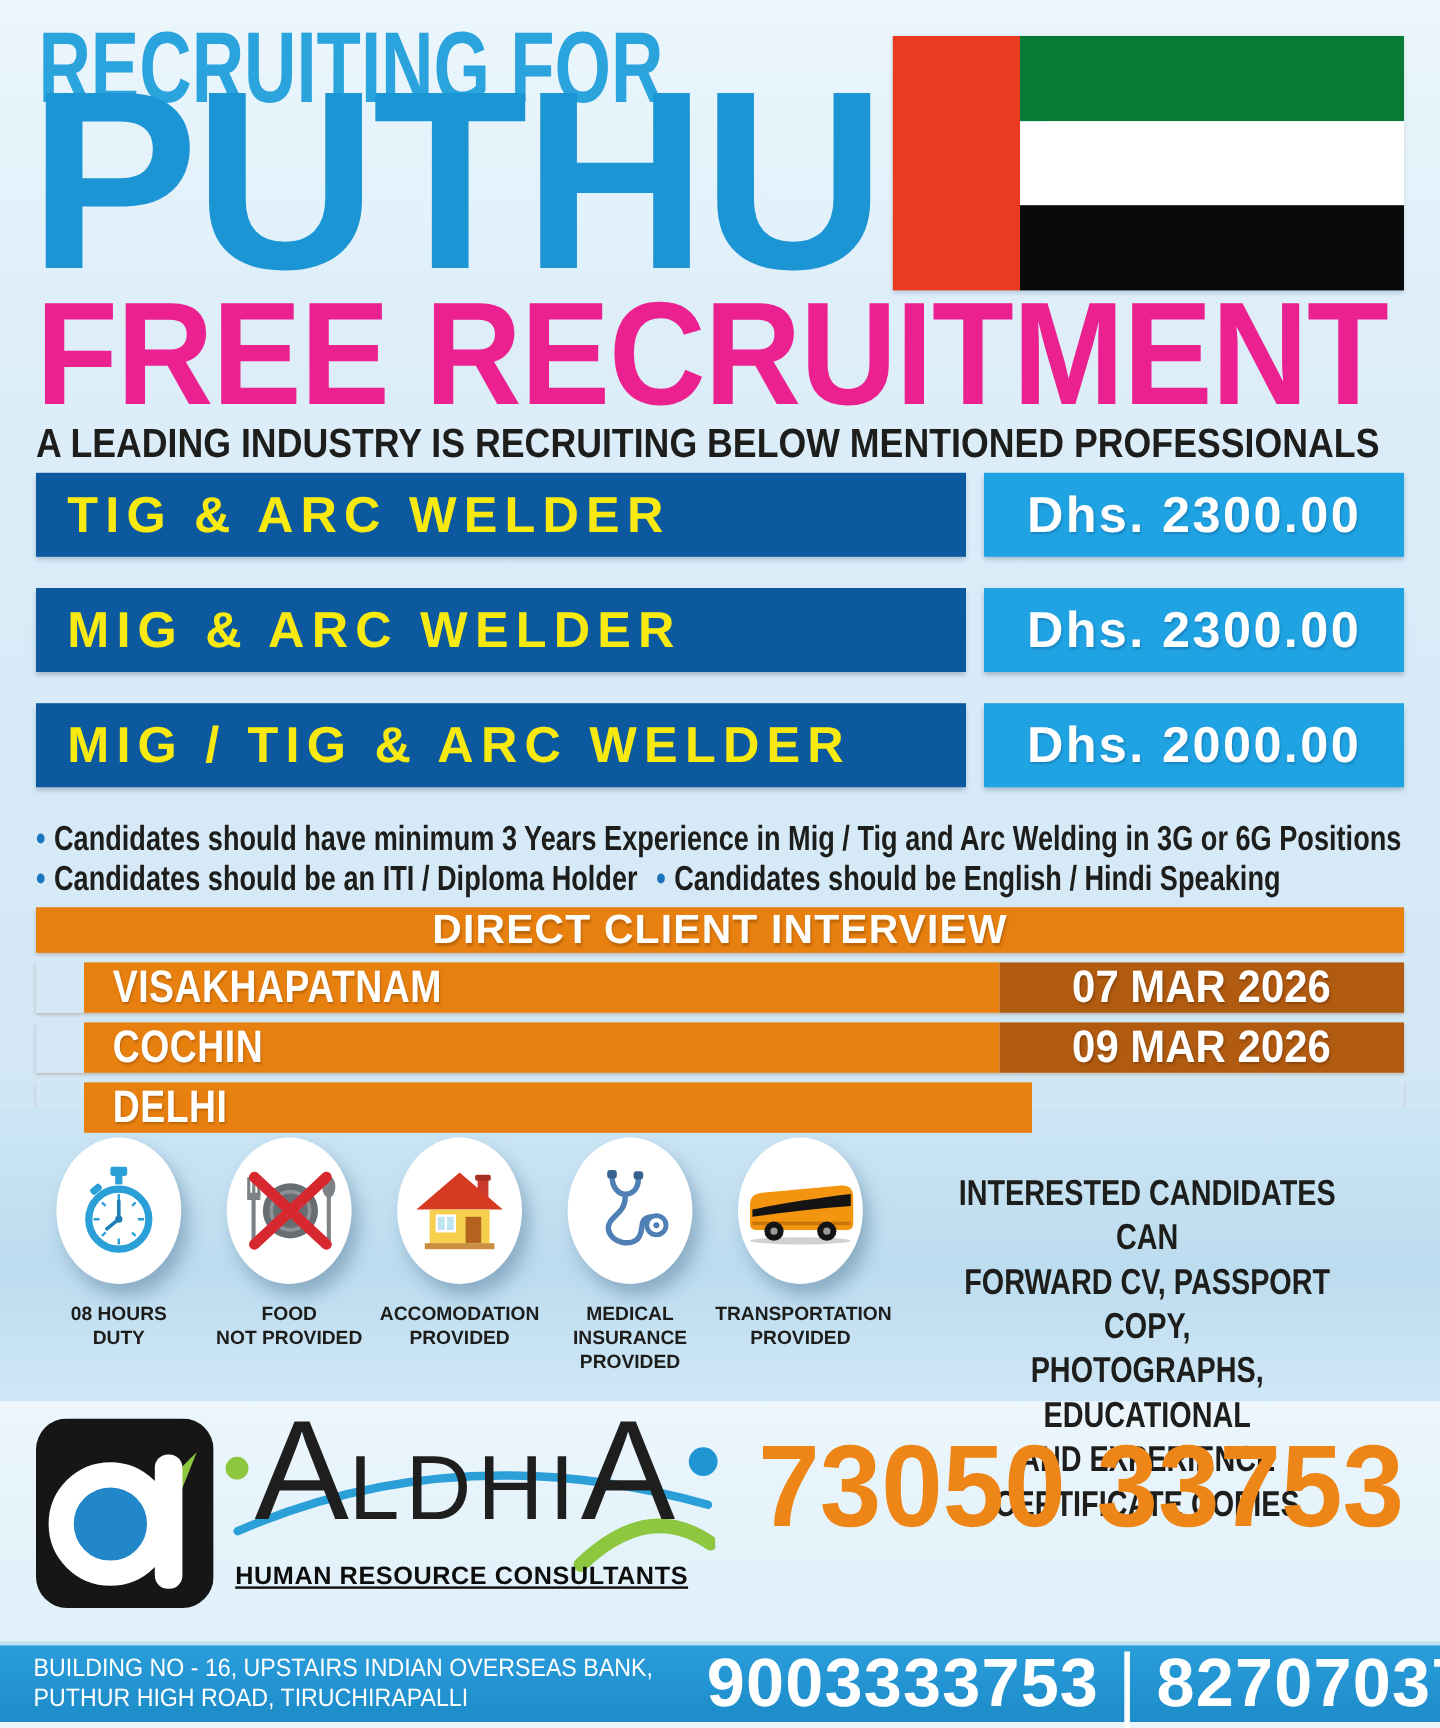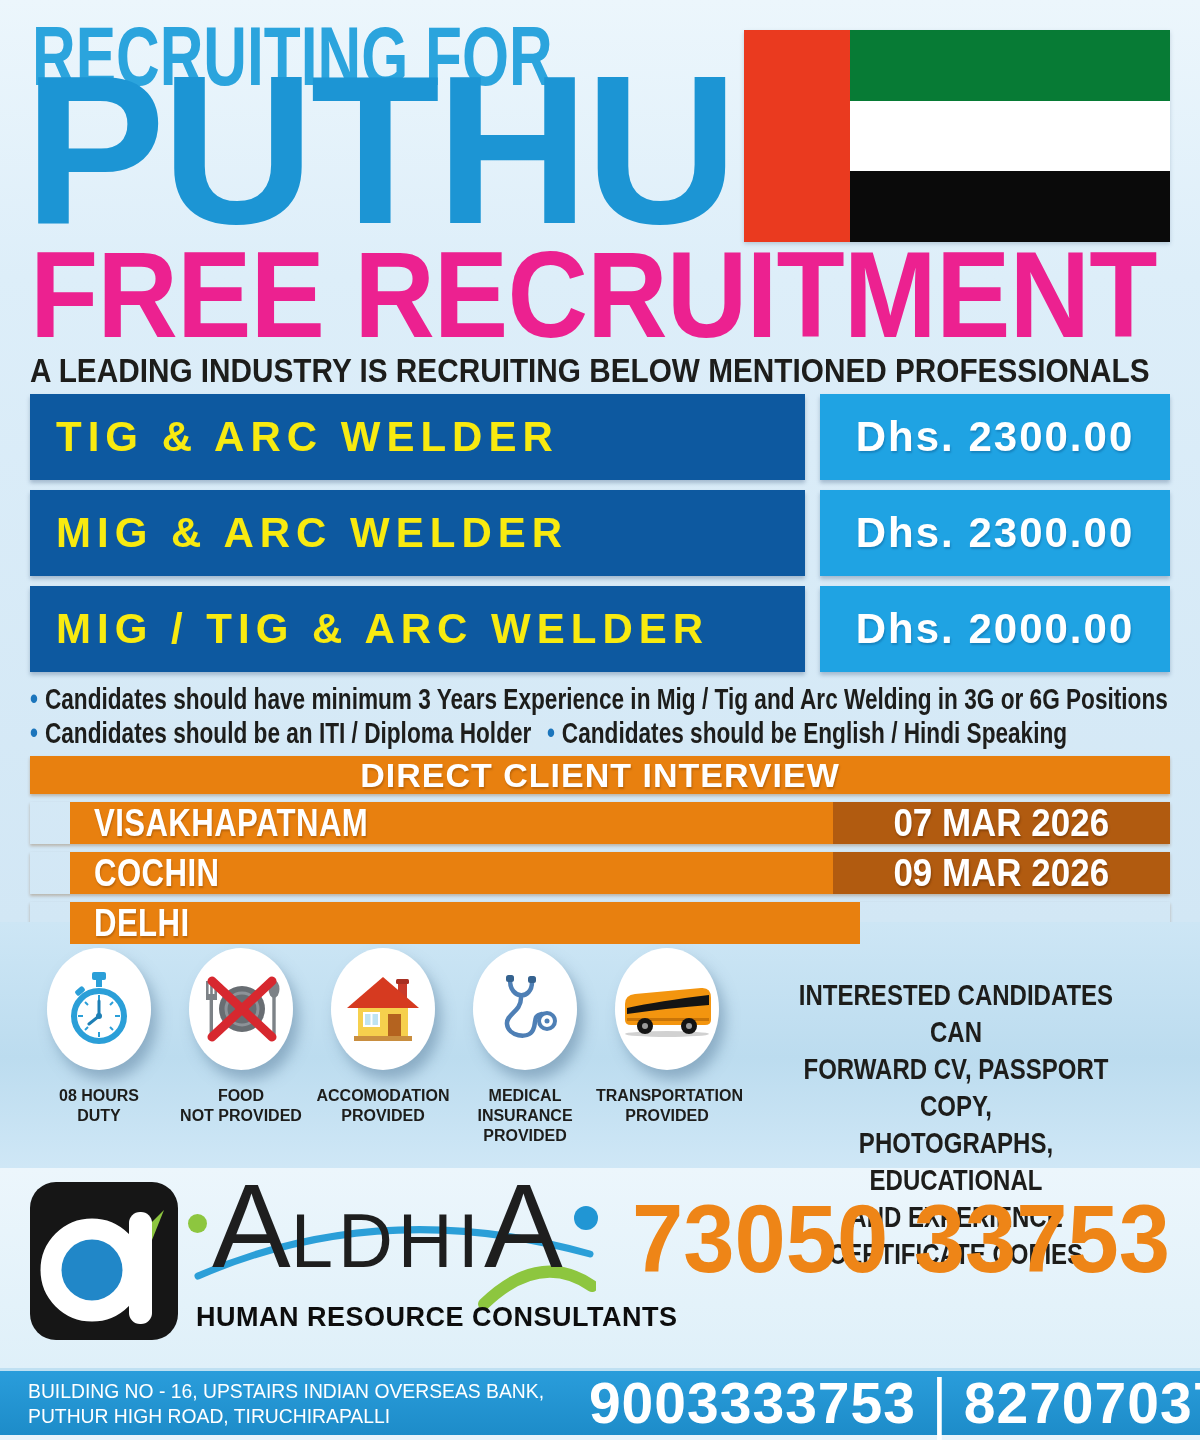--- a/index.html
+++ b/index.html
@@ -15,21 +15,21 @@
   .flag{position:absolute;left:714px;top:30px;width:426px;height:212px;box-shadow:0 2px 4px rgba(60,90,120,.25);}
   .flag-red{position:absolute;left:0;top:0;width:106px;height:212px;background:#ea3a1f;}
   .flag-stripes{position:absolute;left:106px;top:0;width:320px;height:212px;}
   .stripe{width:320px;height:70.6px;}
   .stripe.green{background:#077b35;}
   .stripe.white{background:#ffffff;}
   .stripe.black{background:#0a0a0a;}
   .free-heading{position:absolute;left:0;top:234px;font-size:122px;line-height:122px;font-weight:700;color:#ec2190;transform:scaleX(0.915);transform-origin:left top;white-space:nowrap;letter-spacing:-1px;}
   .tagline{position:absolute;left:0;top:350px;font-size:34px;line-height:40px;font-weight:700;color:#1d1d1b;transform:scaleX(0.875);transform-origin:left top;white-space:nowrap;}
 
-  .job-row{display:flex;height:86px;margin-bottom:10px;}
+  .job-row{display:flex;height:70px;margin-bottom:26px;}
   .job-title-cell{width:775px;box-sizing:border-box;background:#0d59a0;display:flex;align-items:center;padding-left:26px;box-shadow:0 3px 4px rgba(40,70,110,.3);}
   .job-title-cell span{font-size:42px;font-weight:700;color:#f8ea10;letter-spacing:6px;white-space:nowrap;}
   .job-gap{width:15px;}
   .job-salary-cell{width:350px;background:#1fa3e3;display:flex;align-items:center;justify-content:center;box-shadow:0 3px 4px rgba(40,70,110,.3);}
   .job-salary-cell span{font-size:42px;font-weight:700;color:#fff;letter-spacing:2px;text-shadow:1px 2px 2px rgba(0,60,110,.3);white-space:nowrap;}
 
   .reqs{margin-top:4px;}
   .req-line{font-size:29px;line-height:34px;font-weight:700;color:#1d1d1b;white-space:nowrap;transform:scaleX(0.78);transform-origin:left top;}
   .bullet{color:#1b75bc;margin-right:9px;}
   .req-sep{margin-left:20px;}
@@ -53,21 +53,21 @@
 
   
   .section3{height:200px;box-sizing:border-box;background:linear-gradient(180deg,#ecf6fc,#dff0f9);display:flex;padding:14px 30px 0 30px;}
   .wordmark{width:404px;height:164px;margin-left:14px;position:relative;}
   .wm-arcs{position:absolute;left:0;top:0;}
   .wm-letters{position:absolute;left:20px;top:0;white-space:nowrap;line-height:88px;color:#1e1e1e;}
   .wm-a{font-size:118px;font-weight:400;}
   .wm-mid{font-size:76px;font-weight:400;letter-spacing:5px;}
   .wm-dot-green{position:absolute;left:-4px;top:32px;width:19px;height:19px;border-radius:50%;background:#8dc63f;}
   .wm-dot-blue{position:absolute;right:-2px;top:24px;width:24px;height:24px;border-radius:50%;background:#2196d4;}
-  .wm-tagline{position:absolute;left:4px;top:120px;font-size:27px;font-weight:700;letter-spacing:0.5px;color:#0d0d0d;white-space:nowrap;}
+  .wm-tagline{position:absolute;left:4px;top:120px;font-size:21px;font-weight:700;letter-spacing:0.5px;color:#0d0d0d;white-space:nowrap;text-decoration:underline;}
   .reach{flex:1;text-align:right;padding-top:8px;}
   .phone-big{font-size:97px;line-height:97px;font-weight:700;color:#ee8517;transform:scaleX(0.95);transform-origin:100% 50%;white-space:nowrap;}
   .email-line{margin-top:10px;font-size:42px;line-height:46px;font-weight:700;color:#141414;white-space:nowrap;}
 
   
   .footer{height:67px;box-sizing:border-box;background:linear-gradient(180deg,#2a9ddb,#1d8cc9);display:flex;align-items:center;padding:0 28px;border-top:3px solid #bfe0f2;}
   .address{color:#fff;font-size:21px;line-height:25px;transform:scaleX(0.92);transform-origin:0 50%;white-space:nowrap;}
   .footer-phones{margin-left:auto;display:flex;align-items:center;color:#fff;font-weight:700;font-size:57px;letter-spacing:1px;white-space:nowrap;}
   .phone-sep{margin:0 16px;font-weight:400;transform:scaleY(1.2);}
 </style>

